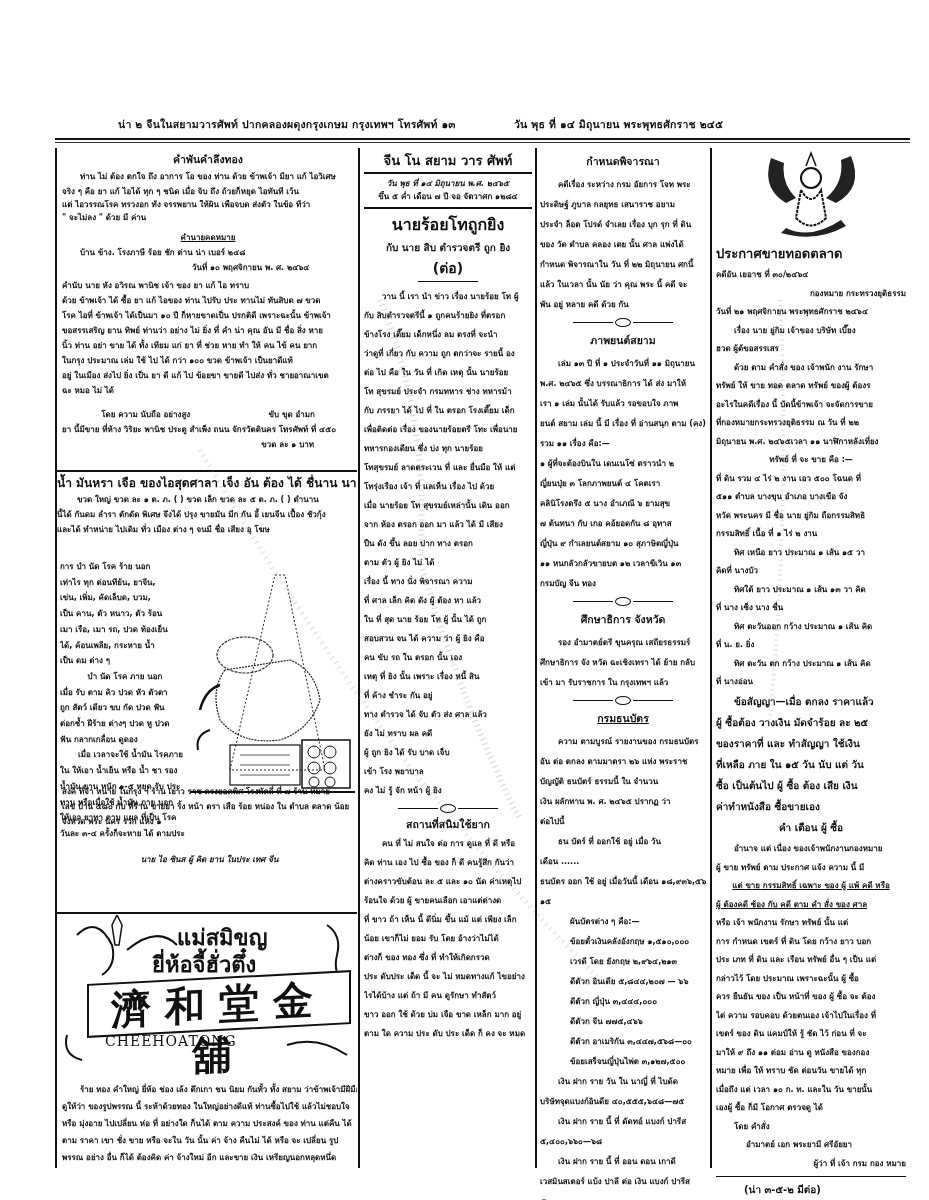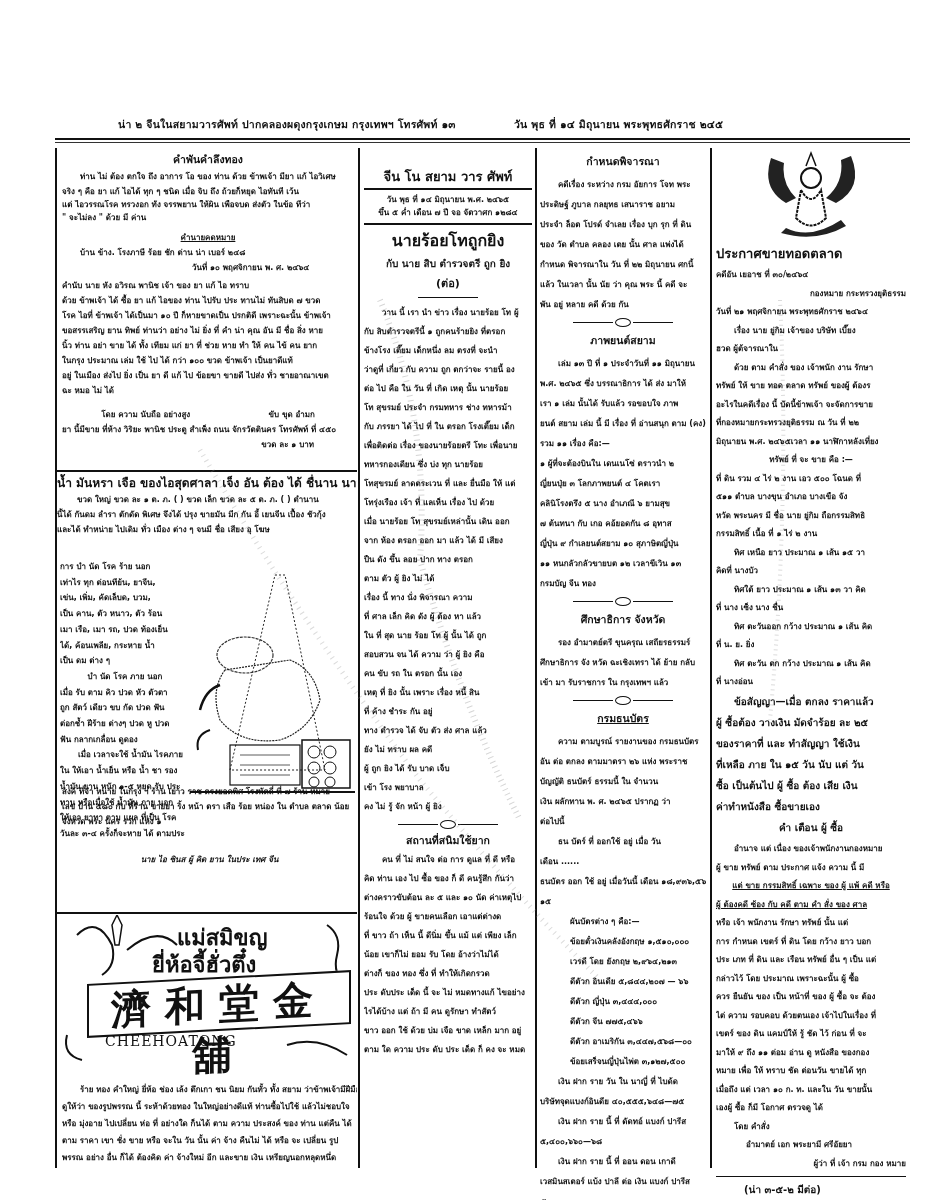--- a/index.html
+++ b/index.html
@@ -154,28 +154,28 @@
 
   <div class="col" style="left:62px; top:1082px; width:295px; line-height:16px;">
     <div class="p indent">ร้าย ทอง คำใหญ่ ยี่ห้อ ช่อง เล้ง   ตึกเกา ชน นิยม กันทั้ว ทั้ง สยาม  ว่าข้าพเจ้ามีฝีมือ</div>
     <div class="p">ดูให้ว่า ของรูปพรรณ นี้ ระห้าด้วยทอง ในใหญ่อย่างดีแท้   ท่านซื้อไปใช้ แล้วไม่ชอบใจ</div>
     <div class="p">หรือ มุ่งอาย ไปเปลี่ยน ห่อ ที่ อย่างใด  ก็นได้ ตาม ความ ประสงค์ ของ ท่าน   แต่คืน ได้</div>
     <div class="p">ตาม ราคา เขา ชั่ง ขาย หรือ จะใน วัน นั้น      ค่า จ้าง คืนไม่ ได้     หรือ จะ เปลี่ยน รูป</div>
     <div class="p">พรรณ อย่าง อื่น ก็ได้    ต้องคิด ค่า จ้างใหม่ อีก     และขาย เงิน เหรียญนอกหลุดหนึ่ด</div>
   </div>
 
   <div class="col" style="left:364px; top:150px; width:168px;">
-    <div class="heading" style="font-size:13px; margin-top:20px;">จีน โน สยาม วาร ศัพท์</div>
+    <div class="heading" style="font-size:13px; margin-top:4px;">จีน โน สยาม วาร ศัพท์</div>
     <div class="hr2"></div>
-    <div class="p center" style="line-height:12px;">วัน พุธ ที่ ๑๔ มิถุนายน พ.ศ. ๒๔๖๕</div>
+    <div class="p center" style="line-height:12px;font-style:italic;">วัน พุธ ที่ ๑๔ มิถุนายน พ.ศ. ๒๔๖๕</div>
     <div class="p center" style="line-height:12px;">ขึ้น ๕ ค่ำ เดือน ๗ ปี จอ จัตวาศก ๑๒๘๔</div>
     <div class="hr2"></div>
     <div class="big-heading" style="margin-top:6px;">นายร้อยโทถูกยิง</div>
     <div class="p center" style="font-size:10px; margin-top:6px;">กับ นาย สิบ ตำรวจตรี ถูก ยิง</div>
-    <div class="p center" style="font-size:11px; margin-top:6px;">(ต่อ)</div>
+    <div class="p center" style="font-size:14px; margin-top:6px;">(ต่อ)</div>
     <div class="hr" style="width:60px; margin:6px auto;"></div>
     <div style="line-height:18px;">
       <div class="p indent">วาน นี้ เรา นำ ข่าว เรื่อง นายร้อย โท ผู้</div>
       <div class="p">กับ สิบตำรวจตรีนี้ ๑ ถูกคนร้ายยิง ที่ตรอก</div>
       <div class="p">ข้างโรง เตี๊ยม เด็กหนึ่ง    ลม ตรงที่ จะนำ</div>
       <div class="p">ว่าดูที่ เกี่ยว กับ ความ ถูก ตกว่าจะ รายนี้ อง</div>
       <div class="p">ต่อ ไป   คือ ใน วัน ที่ เกิด เหตุ นั้น  นายร้อย</div>
       <div class="p">โท สุขรมย์    ประจำ กรมทหาร ช่าง ทหารม้า</div>
       <div class="p">กับ ภรรยา ได้ ไป ที่ ใน ตรอก โรงเตี๊ยม เด็ก</div>
       <div class="p">เพื่อติดต่อ เรื่อง ของนายร้อยตรี โทะ เพื่อนาย</div>
@@ -298,21 +298,21 @@
       <circle cx="55" cy="30" r="10" fill="none" stroke="#111" stroke-width="2"></circle>
       <path d="M45 42 Q55 60 65 42 L70 70 Q55 85 40 70 Z" fill="none" stroke="#111" stroke-width="2" stroke-dasharray="3,1"></path>
       <path d="M30 80 Q55 92 85 72 L90 78 Q60 95 25 85 Z" fill="#222"></path>
       <path d="M50 18 L55 5 L60 18" fill="none" stroke="#111" stroke-width="1.5"></path>
     </svg>
     <div class="p" style="font-size:13px; line-height:22px;">ประกาศขายทอดตลาด</div>
     <div class="p">คดีอัน เยอาช ที่ ๓๐/๒๔๖๔</div>
     <div class="p" style="text-align:right;">กองหมาย กระทรวงยุติธรรม</div>
     <div class="p">วันที่ ๒๑ พฤศจิกายน พระพุทธศักราช ๒๔๖๔</div>
     <div class="p indent">เรื่อง นาย ยู่กิม   เจ้าของ บริษัท เบี๊ยง</div>
-    <div class="p">ฮวด  ผู้ต้จารณาใน</div>
+    <div class="p">ฮวด  ผู้ต้ขอสรรเสร</div>
     <div class="p indent">ด้วย ตาม คำสั่ง ของ เจ้าพนัก งาน รักษา</div>
     <div class="p">ทรัพย์ ให้ ขาย ทอด ตลาด ทรัพย์ ของผู้ ต้องร</div>
     <div class="p">อะไรในคดีเรื่อง นี้   บัดนี้ข้าพเจ้า จะจัดการขาย</div>
     <div class="p">ที่กองหมายกระทรวงยุติธรรม  ณ วัน ที่ ๒๒</div>
     <div class="p">มิถุนายน พ.ศ. ๒๔๖๕เวลา ๑๑ นาฬิกาหลังเที่ยง</div>
     <div class="p center">ทรัพย์ ที่ จะ ขาย คือ :—</div>
     <div class="p">ที่ ดิน รวม     ๔ ไร่ ๒ งาน   เอว ๕๐๐  โฉนด ที่</div>
     <div class="p">๕๑๑   ตำบล บางขุน   อำเภอ บางเขือ  จัง</div>
     <div class="p">หวัด พระนคร   มี ชื่อ นาย ยู่กิม ถือกรรมสิทธิ</div>
     <div class="p">กรรมสิทธิ์ เนื้อ ที่  ๑ ไร่ ๒ งาน</div>

